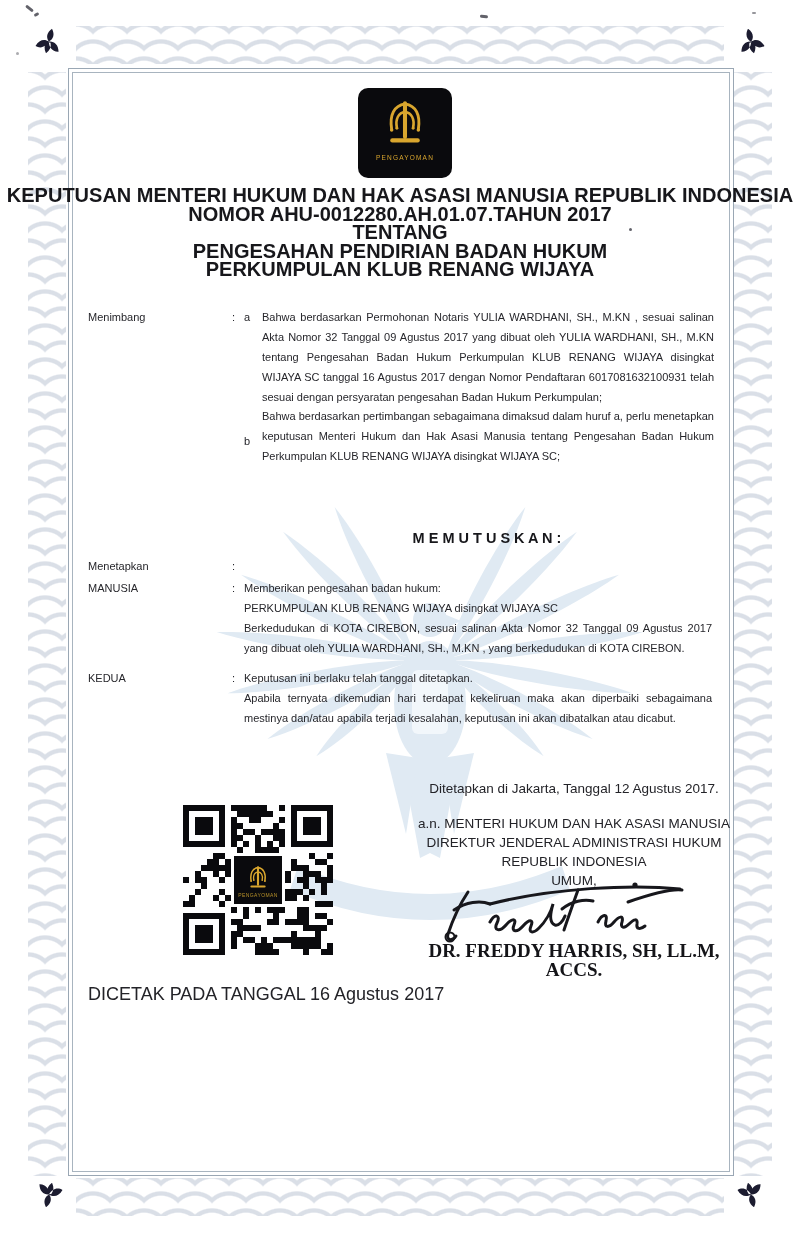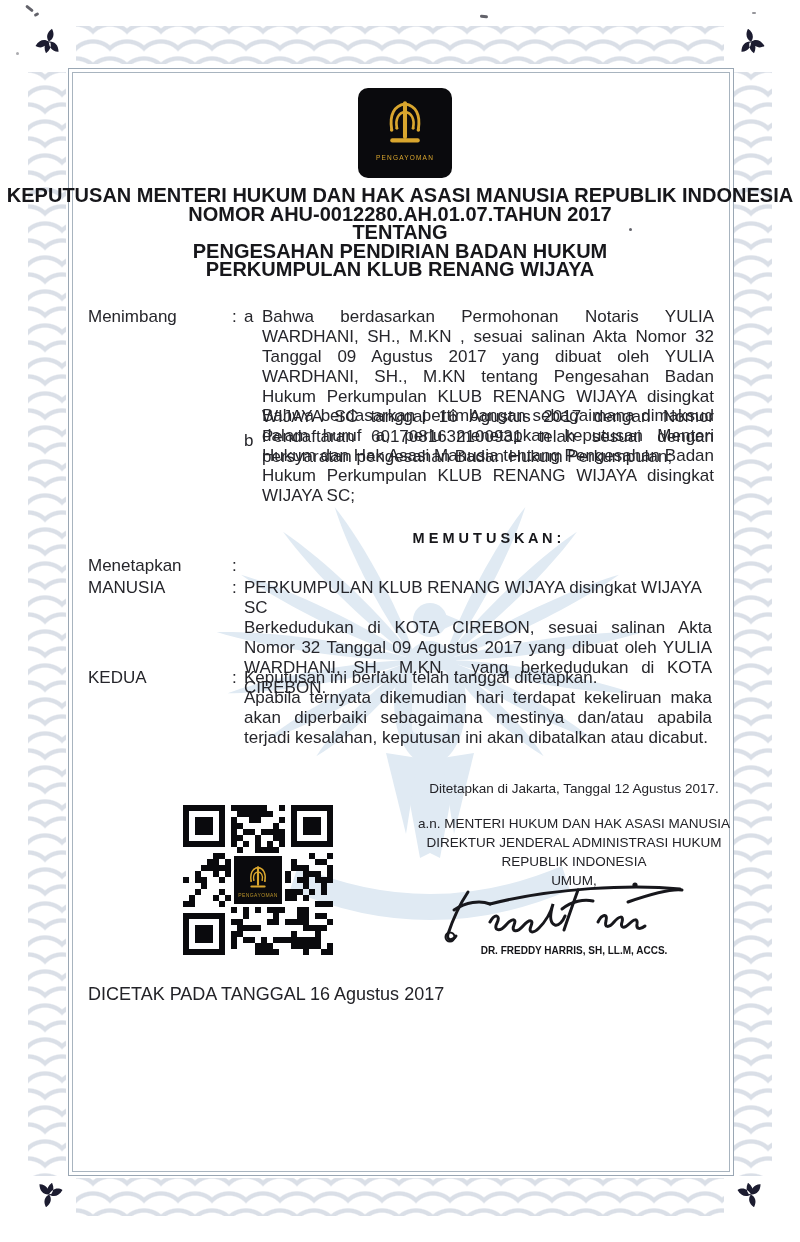--- a/index.html
+++ b/index.html
@@ -30,30 +30,30 @@
   .logo-box {
     position:absolute; left:358px; top:88px; width:94px; height:90px;
     background:#0a0a0d; border-radius:10px; display:flex; flex-direction:column;
     align-items:center; justify-content:flex-start; padding-top:7px; box-sizing:border-box;
   }
   .logo-box .emblem-svg { width:58px; height:56px; }
   .logo-caption { font-size:6.5px; letter-spacing:1.2px; color:#d9a62e; margin-top:3px; }
   
   .abs { position:absolute; }
   .title-block { left:0; top:186px; width:800px; text-align:center; font-weight:bold; font-size:20px; line-height:18.5px; color:#17171b; }
-  .body-text { font-size:17px; line-height:20px; color:#26262b; }
+  .body-text { font-size:11px; line-height:20px; color:#26262b; }
   .label { left:88px; width:140px; }
   .colon { left:232px; }
   .marker { left:244px; }
   .mn-text { left:262px; width:452px; text-align:justify; }
   .cl-text { left:244px; width:468px; }
   .just { text-align:justify; }
   .memutuskan { left:262px; width:450px; text-align:center; font-weight:bold; font-size:14.5px; color:#17171b; }
   .closing { width:340px; left:404px; text-align:center; font-size:13.5px; line-height:19px; color:#232328; }
-  .signer-name { font-weight:bold; color:#141418; font-size:10px; }
+  .signer-name { font-weight:bold; color:#141418; font-size:19px;font-family:Liberation Serif, serif; }
   .sig-svg { position:absolute; left:432px; top:880px; width:252px; height:64px; }
   .footer-line { left:88px; top:984px; font-size:18px; color:#232328; }
   
   .qr-wrap { position:absolute; left:183px; top:805px; width:150px; height:150px; }
   .qr-center {
     position:absolute; left:51px; top:51px; width:48px; height:48px; background:#0a0a0d;
     display:flex; flex-direction:column; align-items:center; justify-content:center;
   }
   .qr-center .emblem-svg { width:30px; height:29px; }
   .qr-caption { font-size:5px; letter-spacing:.4px; color:#b8922a; line-height:5px; margin-top:1px; }
@@ -170,20 +170,21 @@
   <div class="abs body-text mn-text" style="top:406px">Bahwa berdasarkan pertimbangan sebagaimana dimaksud dalam huruf a, perlu menetapkan keputusan Menteri Hukum dan Hak Asasi Manusia tentang Pengesahan Badan Hukum Perkumpulan KLUB RENANG WIJAYA disingkat WIJAYA SC;</div>
 
   <div class="abs memutuskan" style="top:530px">M E M U T U S K A N :</div>
 
   <div class="abs body-text label" style="top:556px">Menetapkan</div>
   <div class="abs body-text colon" style="top:556px">:</div>
 
   <div class="abs body-text label" style="top:578px">MANUSIA</div>
   <div class="abs body-text colon" style="top:578px">:</div>
   <div class="abs body-text cl-text" style="top:578px">
+    <div>Memberikan pengesahan badan hukum:</div>
     <div>PERKUMPULAN KLUB RENANG WIJAYA disingkat WIJAYA SC</div>
     <div class="just">Berkedudukan di KOTA CIREBON, sesuai salinan Akta Nomor 32 Tanggal 09 Agustus 2017 yang dibuat oleh YULIA WARDHANI, SH., M.KN , yang berkedudukan di KOTA CIREBON.</div>
   </div>
 
   <div class="abs body-text label" style="top:668px">KEDUA</div>
   <div class="abs body-text colon" style="top:668px">:</div>
   <div class="abs body-text cl-text" style="top:668px">
     <div>Keputusan ini berlaku telah tanggal ditetapkan.</div>
     <div class="just">Apabila ternyata dikemudian hari terdapat kekeliruan maka akan diperbaiki sebagaimana mestinya dan/atau apabila terjadi kesalahan, keputusan ini akan dibatalkan atau dicabut.</div>
   </div>

